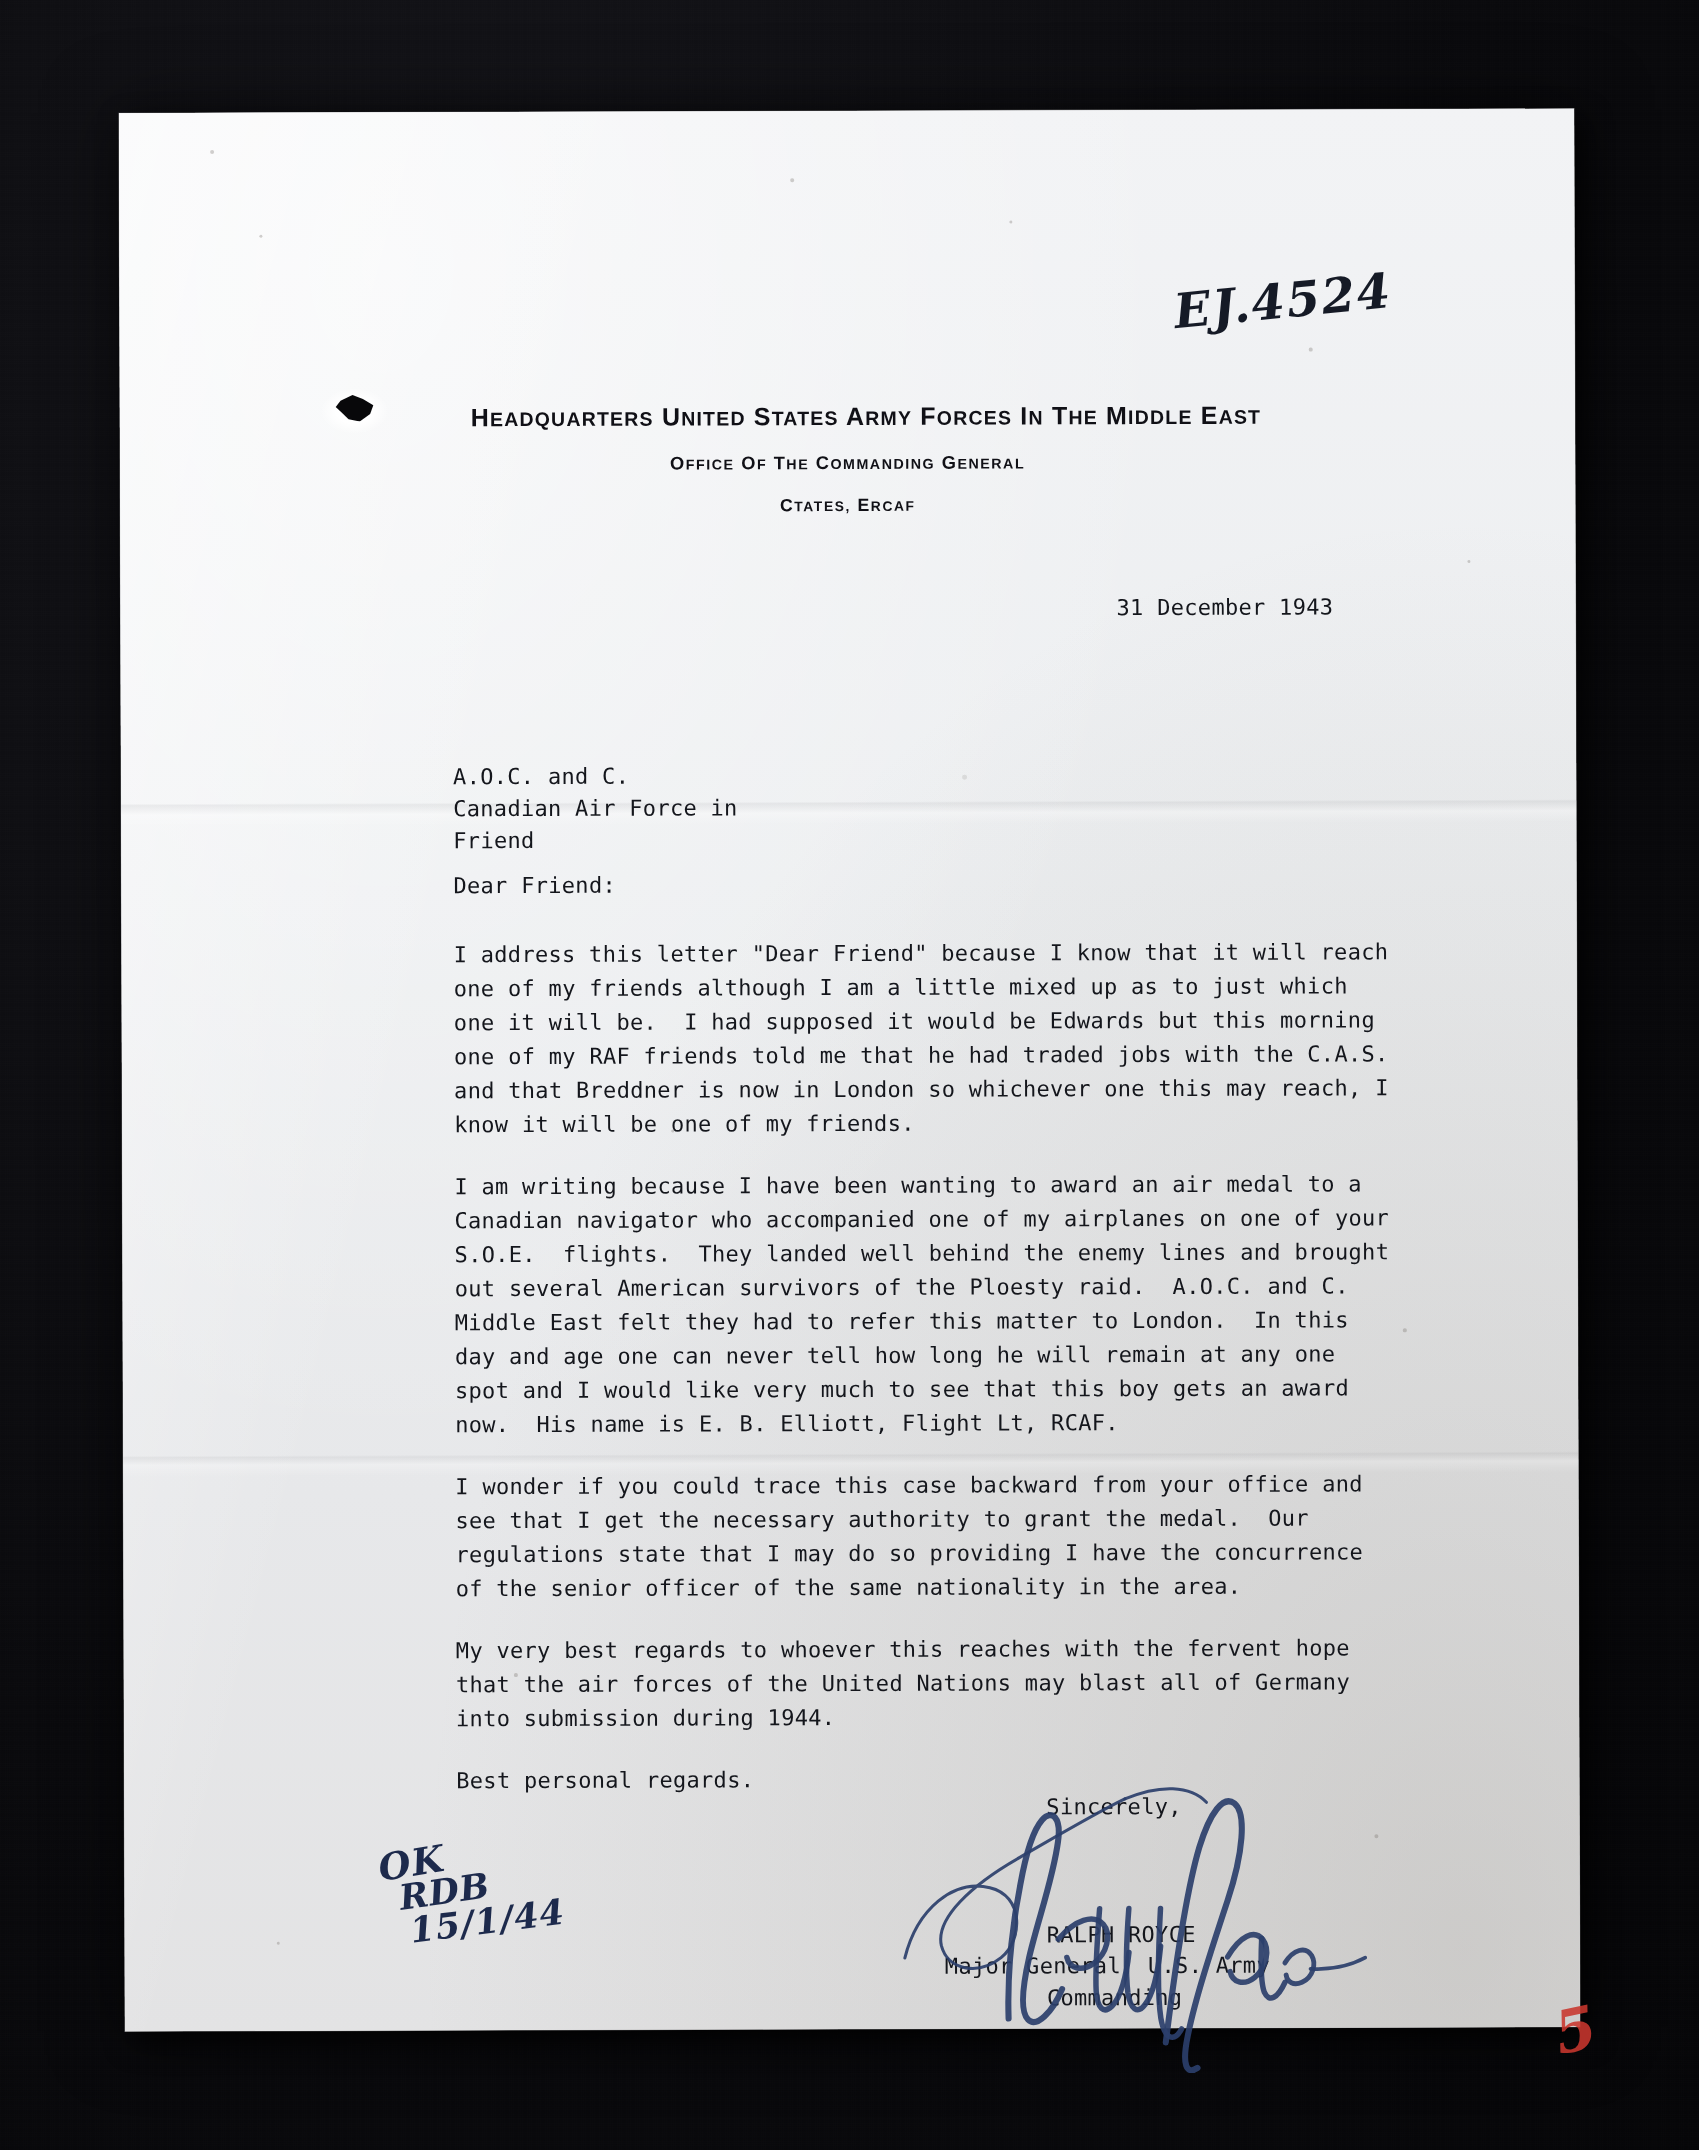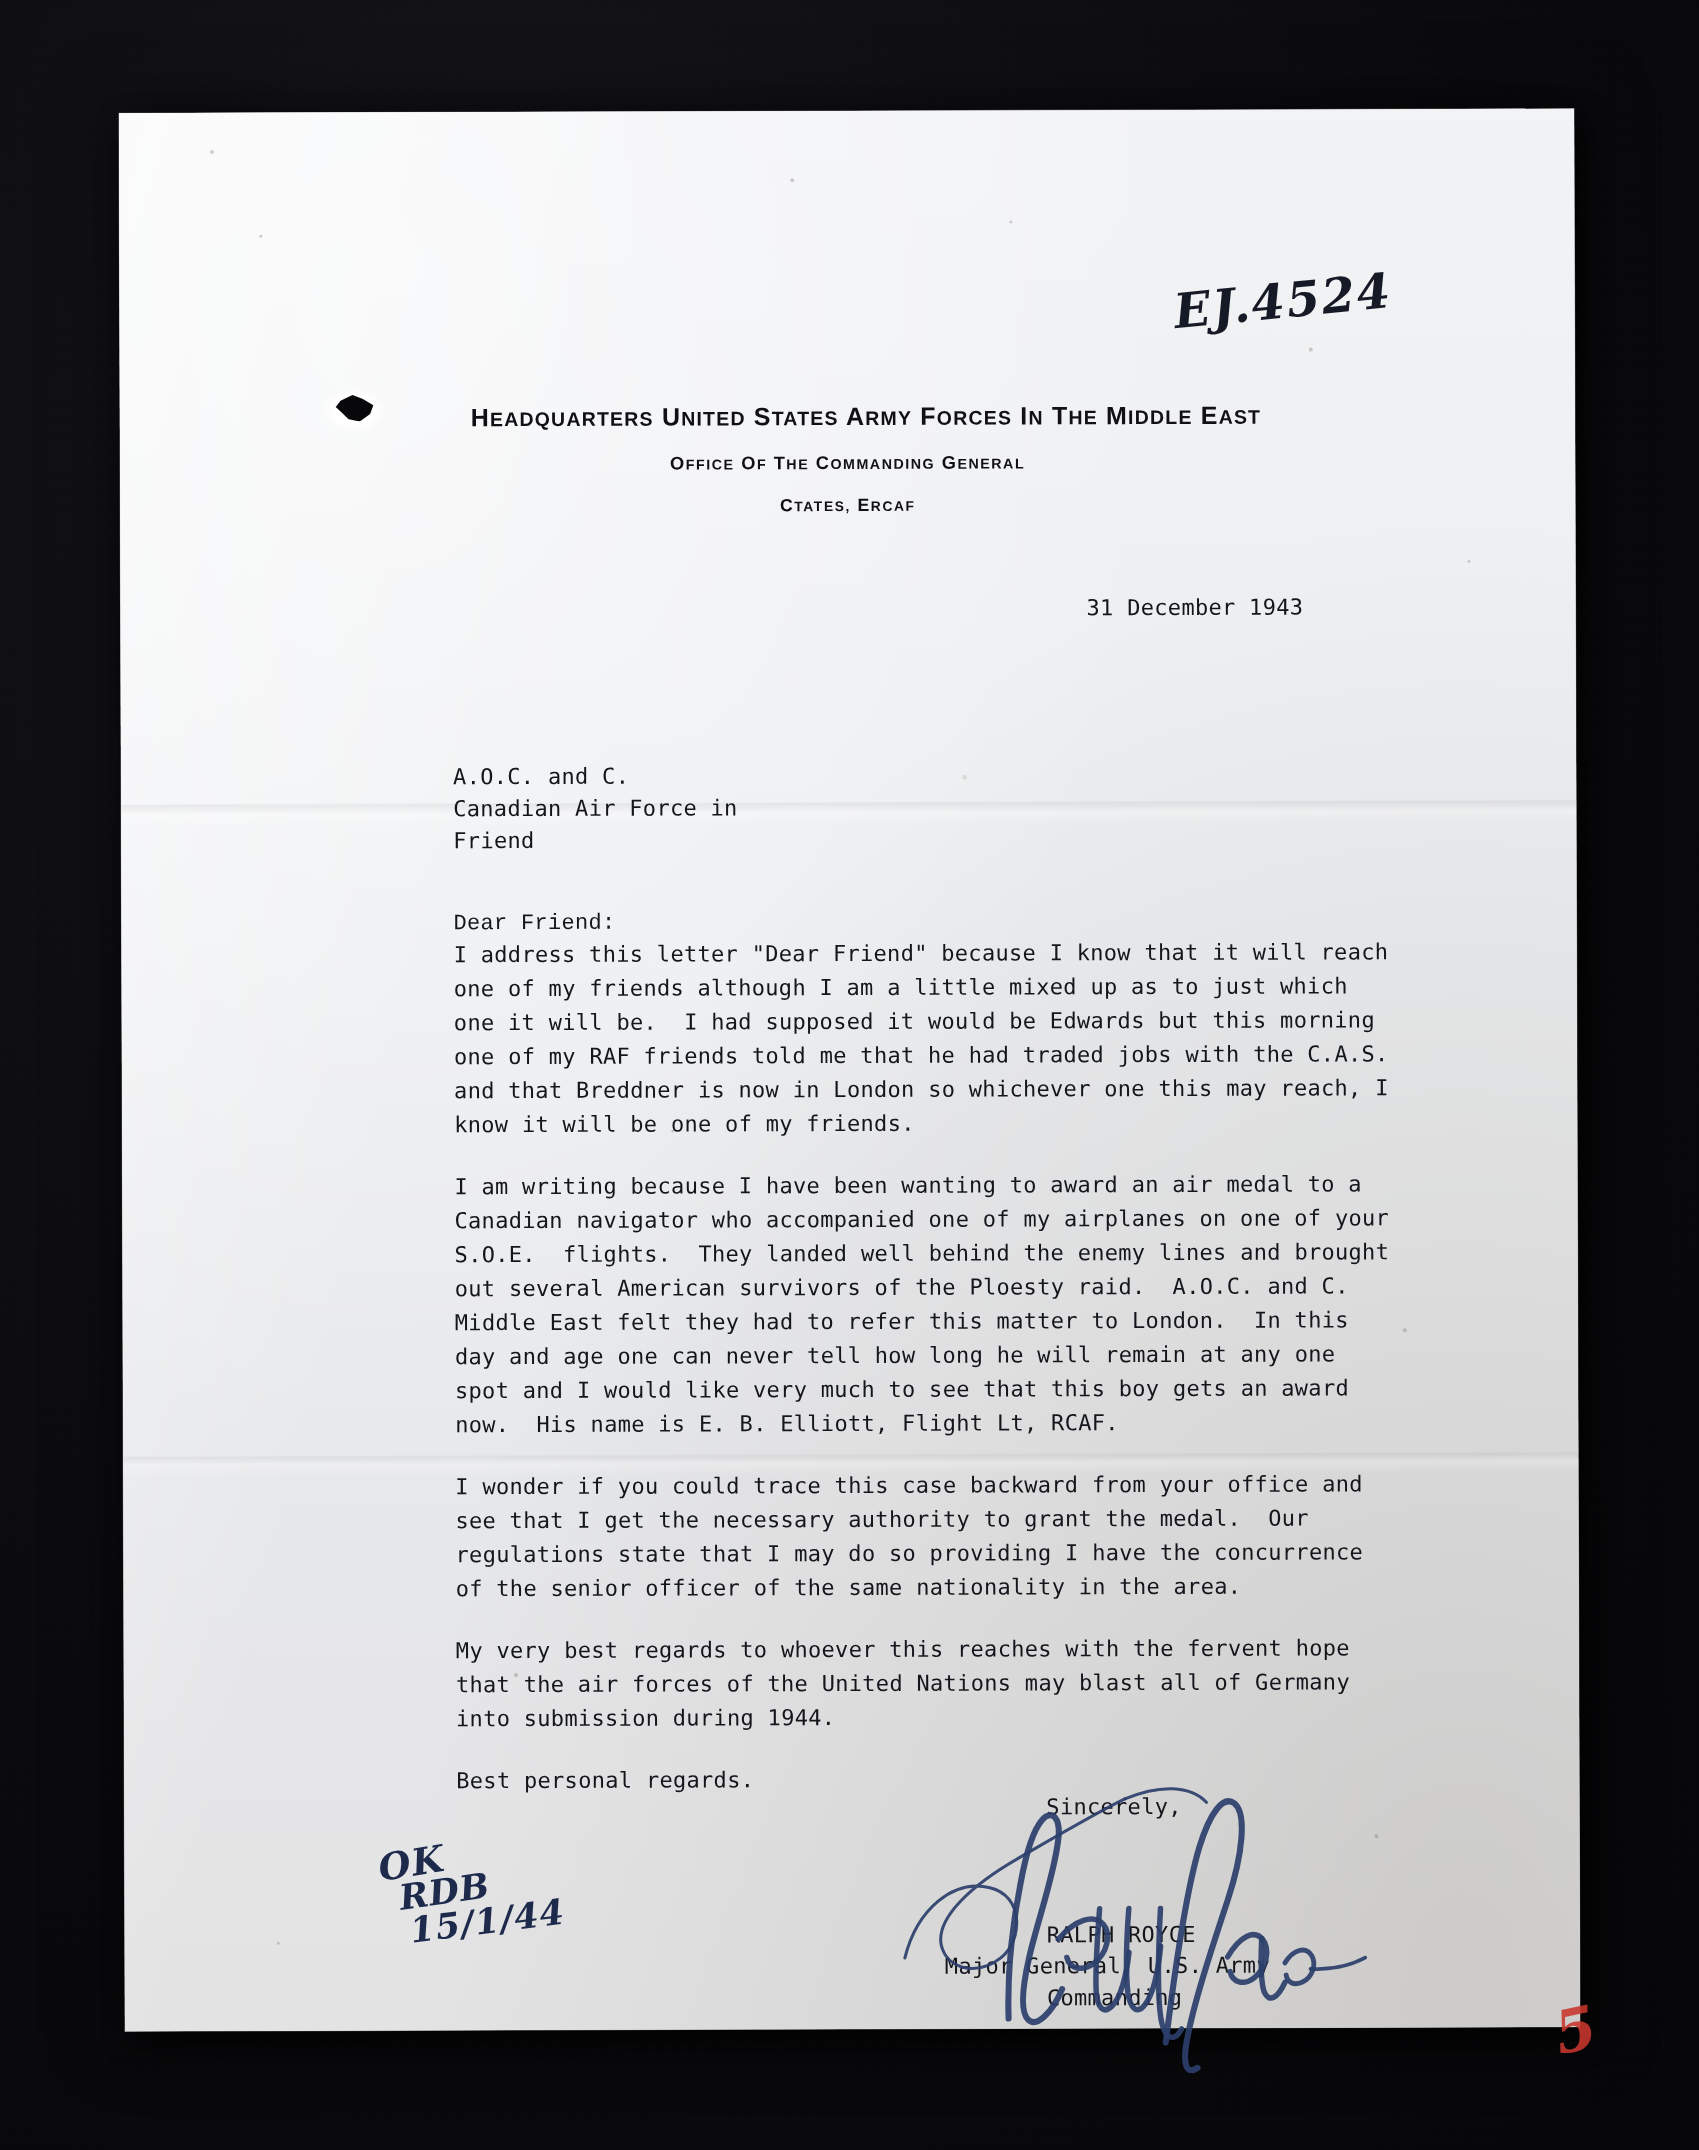--- a/index.html
+++ b/index.html
@@ -150,38 +150,37 @@
     font-size: 48px;
     font-weight: 600;
     color: #151a26;
     transform: rotate(-5.5deg);
     letter-spacing: 1.8px;
   }
 
   
   #date-line {
     position: absolute;
-    left: 966px;
+    left: 996px;
     top: 485px;
     font-size: 22px;
   }
   #address-block {
     position: absolute;
     left: 332px;
     top: 637px;
     font-size: 22px;
     line-height: 32px;
     margin-top: 12px;
   }
   #salutation {
     position: absolute;
     left: 332px;
-    top: 799px;
-    font-size: 22px;
-    font-family: Liberation Mono, monospace;
+    top: 761px;
+    font-size: 22px;
   }
   #body {
     position: absolute;
     left: 332px;
     top: 826px;
     width: 1036px;
     font-size: 22px;
     line-height: 34px;
   }
   #body p { margin: 0 0 28px 0; }

